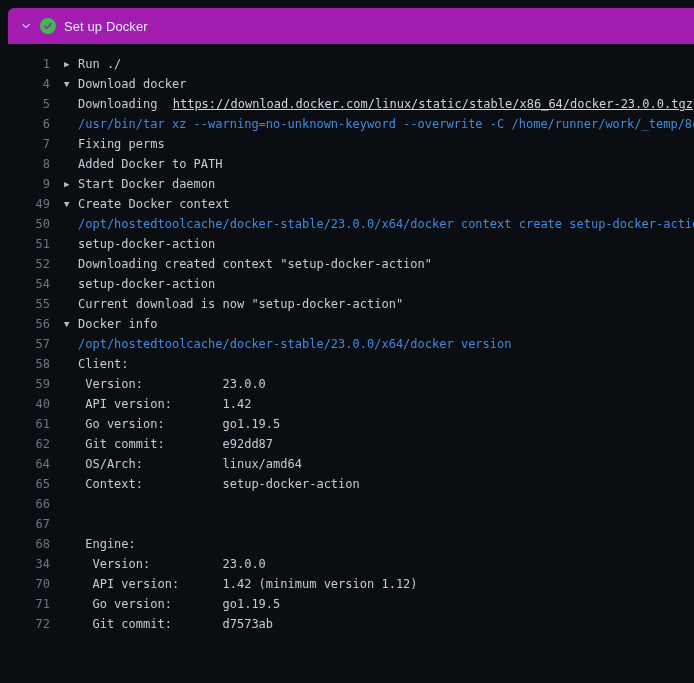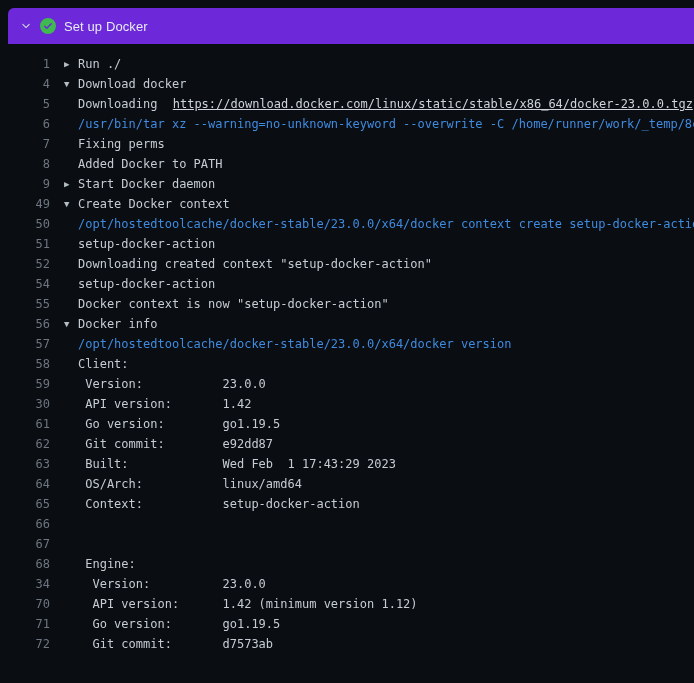--- a/index.html
+++ b/index.html
@@ -4,21 +4,21 @@
 <style>
   * { margin:0; padding:0; box-sizing:border-box; }
   html,body { width:694px; height:683px; overflow:hidden; }
   body {
     background:#0a0d12;
     font-family:"Liberation Sans", sans-serif;
     position:relative;
   }
   .step-header {
     position:absolute; top:8px; left:8px; right:0; height:36px;
-    background:#6d28d9;
+    background:#a21caf;
     border-radius:6px 0 0 0;
     display:flex; align-items:center;
     padding:0 12px; gap:8px;
     cursor:pointer;
   }
   .chev { display:flex; align-items:center; color:#cdd4db; }
   .check { display:flex; align-items:center; }
   .step-title { color:#e7edf3; font-size:13px; letter-spacing:.1px; }
   .log-console {
     position:absolute; top:44px; left:0; right:0; bottom:0;
@@ -68,29 +68,28 @@
     <div class="row"><span class="num">5</span><span class="content text-link">Downloading <a class="loglink" href="#">https://download.docker.com/linux/static/stable/x86_64/docker-23.0.0.tgz</a></span></div>
     <div class="row"><span class="num">6</span><span class="content command">/usr/bin/tar xz --warning=no-unknown-keyword --overwrite -C /home/runner/work/_temp/8c93</span></div>
     <div class="row"><span class="num">7</span><span class="content text">Fixing perms</span></div>
     <div class="row"><span class="num">8</span><span class="content text">Added Docker to PATH</span></div>
     <div class="row"><span class="num">9</span><span class="content group-collapsed"><span class="arrow">▶</span><span>Start Docker daemon</span></span></div>
     <div class="row"><span class="num">49</span><span class="content group-expanded"><span class="arrow">▼</span><span>Create Docker context</span></span></div>
     <div class="row"><span class="num">50</span><span class="content command">/opt/hostedtoolcache/docker-stable/23.0.0/x64/docker context create setup-docker-action</span></div>
     <div class="row"><span class="num">51</span><span class="content text">setup-docker-action</span></div>
     <div class="row"><span class="num">52</span><span class="content text">Downloading created context "setup-docker-action"</span></div>
     <div class="row"><span class="num">54</span><span class="content text">setup-docker-action</span></div>
-    <div class="row"><span class="num">55</span><span class="content text">Docker context is now "setup-docker-action"</span></div>
+    <div class="row"><span class="num">55</span><span class="content text">Current download is now "setup-docker-action"</span></div>
     <div class="row"><span class="num">56</span><span class="content group-expanded"><span class="arrow">▼</span><span>Docker info</span></span></div>
     <div class="row"><span class="num">57</span><span class="content command">/opt/hostedtoolcache/docker-stable/23.0.0/x64/docker version</span></div>
     <div class="row"><span class="num">58</span><span class="content text">Client:</span></div>
     <div class="row"><span class="num">59</span><span class="content text"> Version:           23.0.0</span></div>
-    <div class="row"><span class="num">30</span><span class="content text"> API version:       1.42</span></div>
+    <div class="row"><span class="num">40</span><span class="content text"> API version:       1.42</span></div>
     <div class="row"><span class="num">61</span><span class="content text"> Go version:        go1.19.5</span></div>
     <div class="row"><span class="num">62</span><span class="content text"> Git commit:        e92dd87</span></div>
-    <div class="row"><span class="num">63</span><span class="content text"> Built:             Wed Feb  1 17:43:29 2023</span></div>
     <div class="row"><span class="num">64</span><span class="content text"> OS/Arch:           linux/amd64</span></div>
     <div class="row"><span class="num">65</span><span class="content text"> Context:           setup-docker-action</span></div>
     <div class="row"><span class="num">66</span><span class="content text"></span></div>
     <div class="row"><span class="num">67</span></div>
     <div class="row"><span class="num">68</span><span class="content text"> Engine:</span></div>
     <div class="row"><span class="num">34</span><span class="content text">  Version:          23.0.0</span></div>
     <div class="row"><span class="num">70</span><span class="content text">  API version:      1.42 (minimum version 1.12)</span></div>
     <div class="row"><span class="num">71</span><span class="content text">  Go version:       go1.19.5</span></div>
     <div class="row"><span class="num">72</span><span class="content text">  Git commit:       d7573ab</span></div>
   </div>

